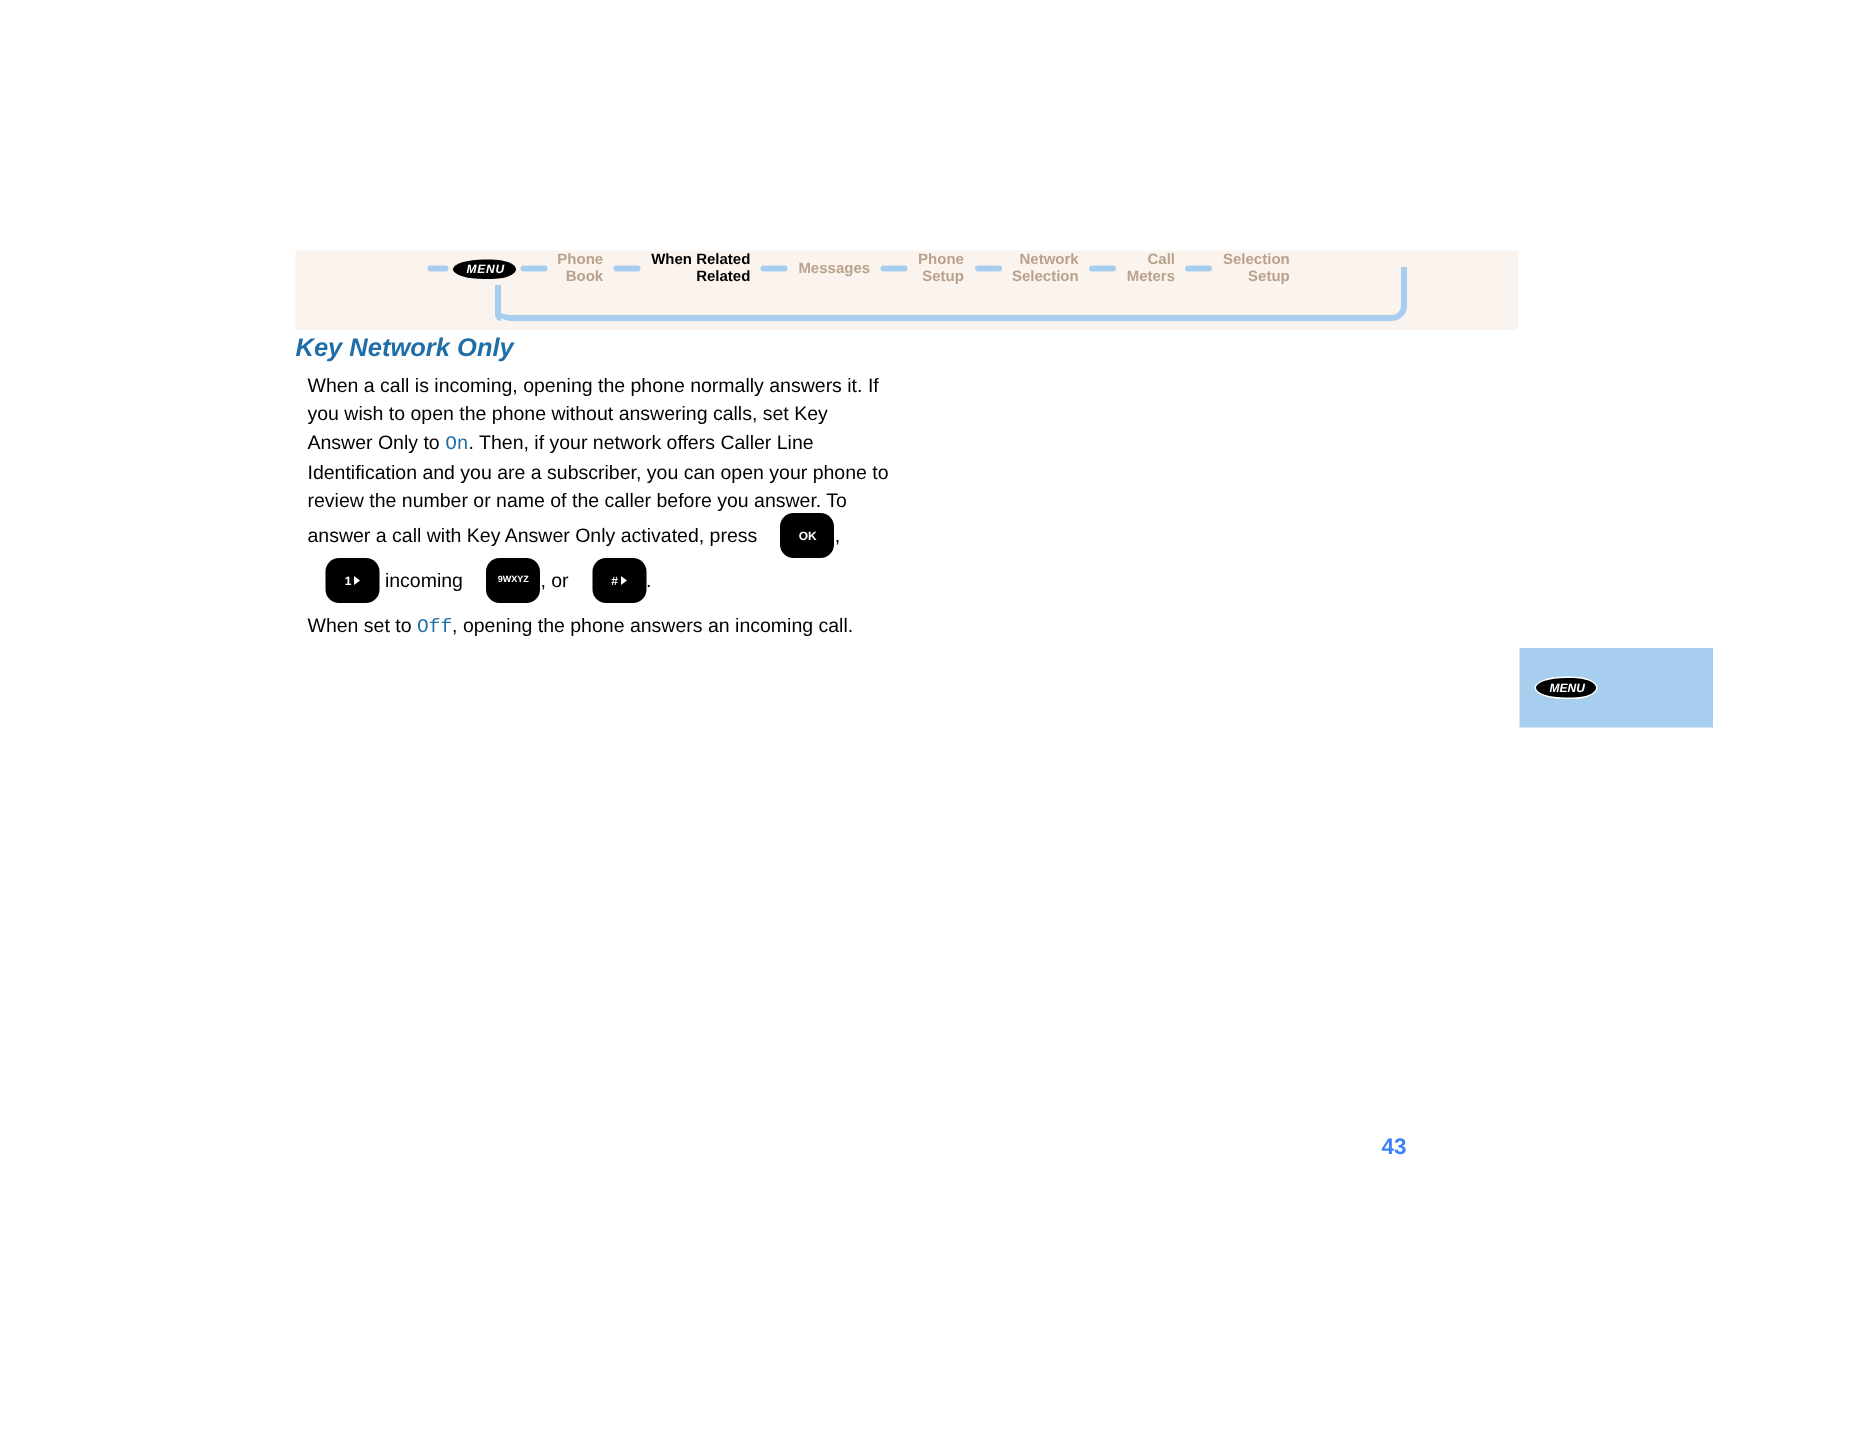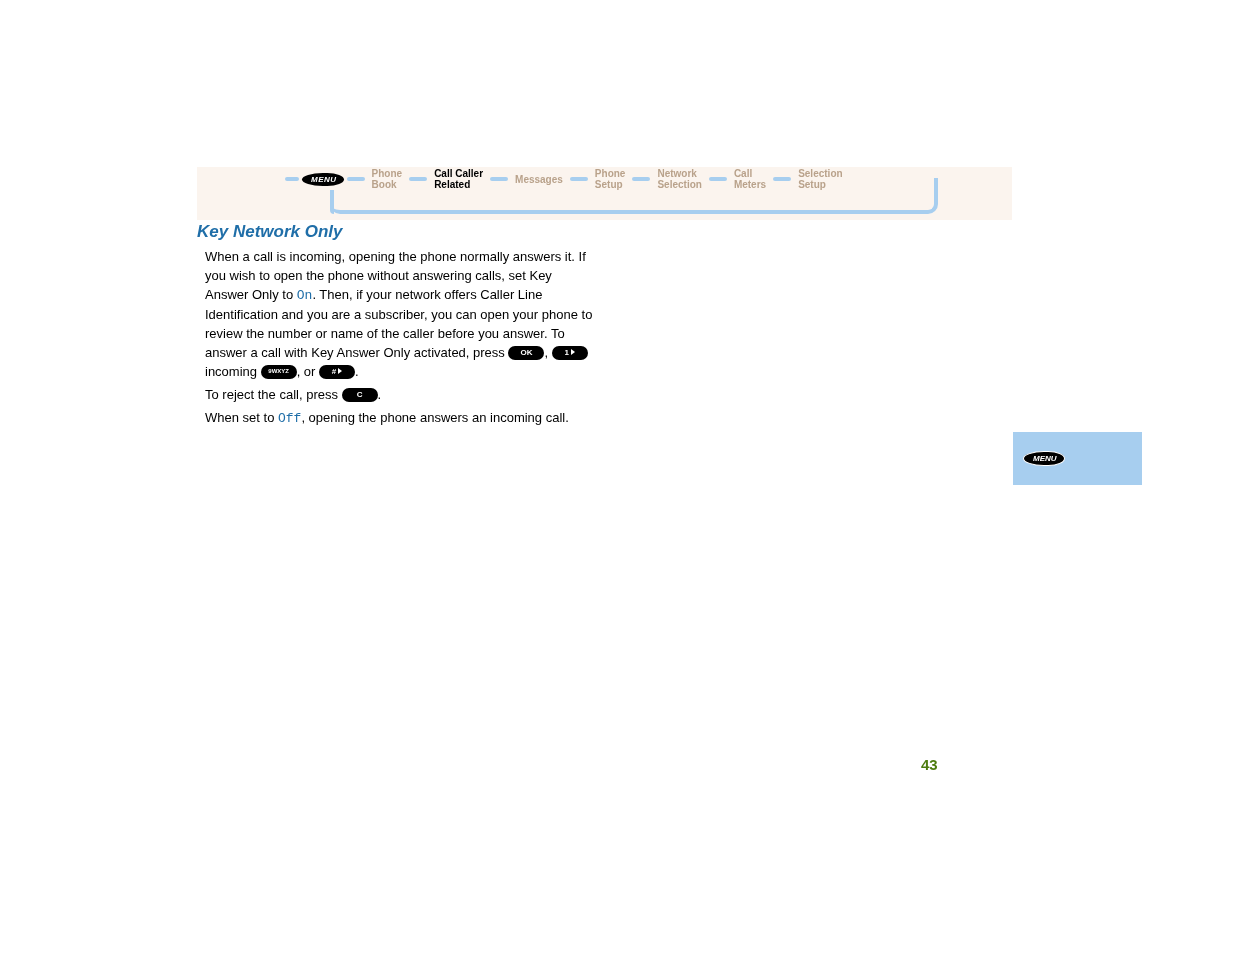--- a/index.html
+++ b/index.html
@@ -61,21 +61,21 @@
     letter-spacing: 0.5px;
   }
   .nav-item {
     display: flex;
     align-items: center;
   }
   .nav-label {
     font-size: 10px;
     line-height: 11px;
     color: #b9a28b;
-    text-align: left;
+    text-align: right;
     font-weight: bold;
     padding: 0 4px;
     white-space: pre;
   }
   .nav-label.active {
     color: #000;
   }
   .dash {
     width: 18px;
     height: 4px;
@@ -113,28 +113,29 @@
     color: #1f6ea8;
     font-size: 13px;
   }
   .key-pill {
     display: inline-flex;
     align-items: center;
     justify-content: center;
     vertical-align: middle;
     background: #000;
     color: #fff;
-    height: 14px;
+    height: 30px;
     min-width: 28px;
     border-radius: 9px;
     font-size: 8px;
     font-weight: bold;
     padding: 0 4px;
     position: relative;
     top: -1px;
+    margin-left: 12px;
   }
   .key-pill .tri-right::after {
     content: "";
     display: inline-block;
     width: 0; height: 0;
     border-top: 3px solid transparent;
     border-bottom: 3px solid transparent;
     border-left: 4px solid #fff;
     margin-left: 2px;
   }
@@ -158,21 +159,21 @@
     padding: 2px 7px 2px 9px;
     border-radius: 50% 40% 40% 50% / 50%;
     border: 1.5px solid #fff;
   }
   .page-num {
     position: absolute;
     top: 756px;
     left: 921px;
     font-size: 15px;
     font-weight: bold;
-    color: #4d7c0f;
+    color: #3b82f6;
   }
 </style>
 </head>
 <body>
 
 <div class="nav-strip"></div>
 <div class="nav-line"></div>
 <div class="nav-line-left"></div>
 
 <div class="nav-items">
@@ -180,21 +181,21 @@
   <span class="menu-pill">MENU</span>
 
   <div class="dash"></div>
   <div class="nav-item">
     <span class="nav-label"><span>Phone</span>
 <span>Book</span></span>
   </div>
 
   <div class="dash"></div>
   <div class="nav-item">
-    <span class="nav-label active"><span>Call Caller</span>
+    <span class="nav-label active"><span>When Related</span>
 <span>Related</span></span>
   </div>
 
   <div class="dash"></div>
   <div class="nav-item">
     <span class="nav-label">Messages</span>
   </div>
 
   <div class="dash"></div>
   <div class="nav-item">
@@ -231,23 +232,20 @@
         <span>1</span>
         <span class="tri-right"></span>
       </span><span> incoming </span>
     <span class="key-pill" style="font-size:6px;">9WXYZ</span><span>, or </span>
     <span class="key-pill">
         <span>#</span>
         <span class="tri-right"></span>
       </span><span>.</span>
   </p>
   <p>
-    <span>To reject the call, press </span><span class="key-pill">C</span><span>.</span>
-  </p>
-  <p>
     <span>When set to </span><span class="mono">Off</span><span>, opening the phone answers an incoming call.</span>
   </p>
 </div>
 
 <div class="side-tab">
   <span class="side-menu-pill">MENU</span>
 </div>
 
 <div class="page-num">43</div>
 

